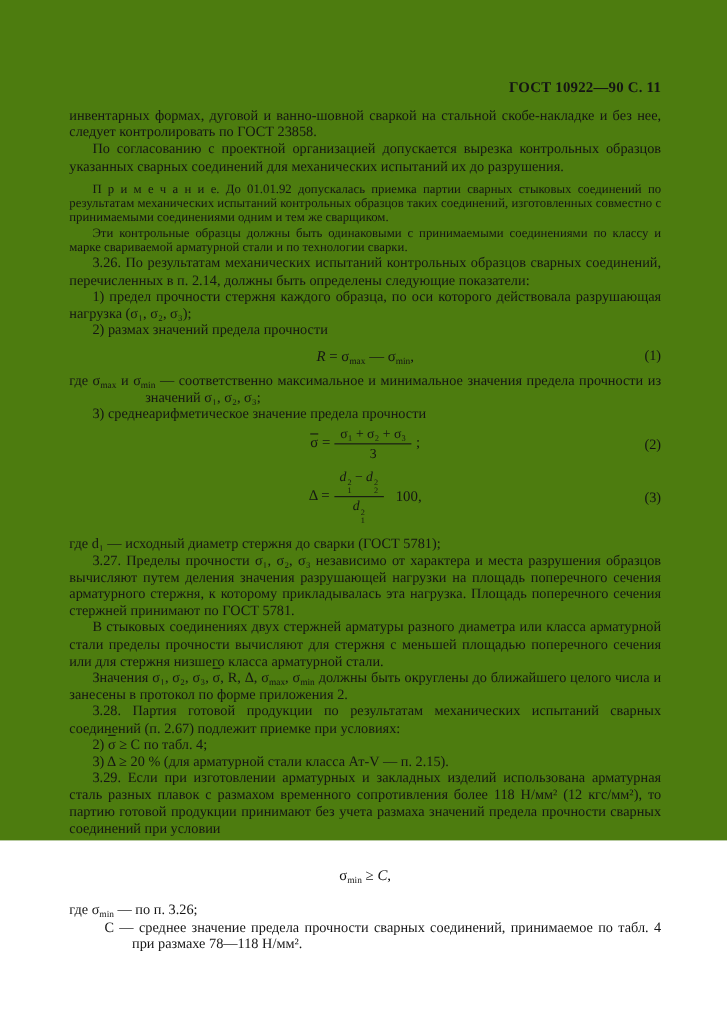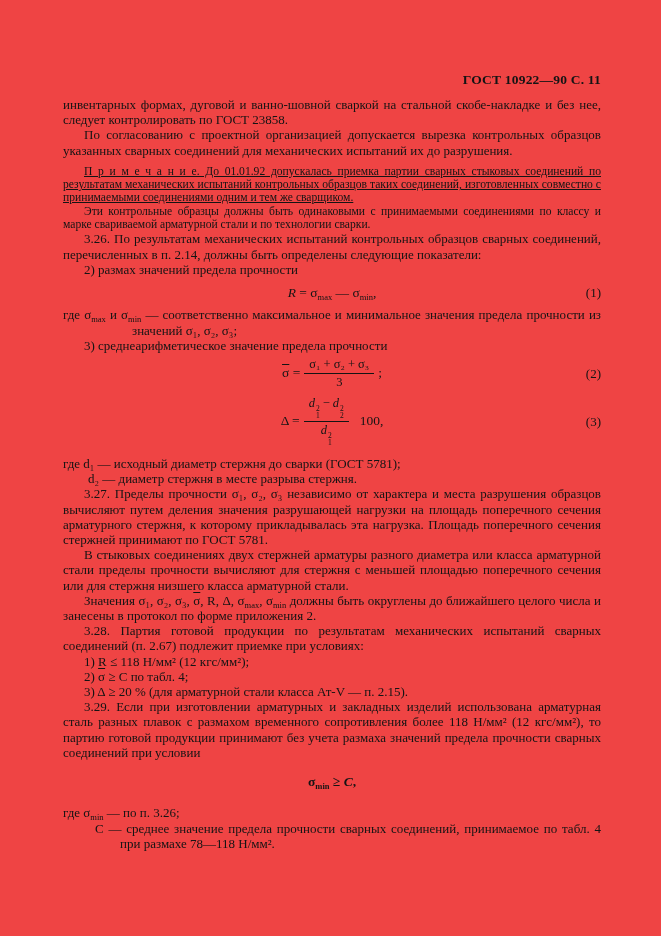--- a/index.html
+++ b/index.html
@@ -1,49 +1,49 @@
 <!DOCTYPE html>
 <html><head>
 <meta charset="utf-8">
 <style>
   html, body { margin:0; padding:0; }
   body {
     width:661px; height:936px; background:#ffffff; overflow:hidden;
     font-family:"Liberation Serif","DejaVu Serif",serif; color:#141414;
     -webkit-font-smoothing:antialiased;
   }
-  .page { position:relative; width:661px; height:936px; background:#ef4444; }
+  .page { position:relative; width:661px; height:764px; background:#4d7c0f; }
   .content { position:absolute; left:63px; top:72px; width:538px; }
 
   .header {
     text-align:right; font-weight:bold; font-size:13.5px; line-height:15px;
     margin:0 0 10px 0; letter-spacing:.2px;
   }
 
   p { margin:0; font-size:13px; line-height:15.2px; text-align:justify; }
   .ind { text-indent:21px; }
   .note { font-size:11.6px; line-height:13.3px; }
-  .mt7  { margin-top:7px;text-decoration:underline; }
+  .mt7  { margin-top:7px; }
   .mt12 { }
 
   sub { font-size:8.5px; line-height:0; vertical-align:-2.5px; }
   .obar { text-decoration:overline; }
   .it { font-style:italic; }
 
   .hang-sig { padding-left:69px; text-indent:-69px; }
   .hang-d2  { text-indent:25px; }
   .hang-c   { padding-left:57px; text-indent:-25px; }
 
   .formula {
     position:relative; text-align:center; font-size:13.5px; line-height:15px;
     margin:7px 0;
   }
   .formula.f2 { margin:5px 0 7px; }
   .formula.f3 { margin:8px 0 10px; }
-  .formula.f4 { margin:13px 0 16px;font-weight:bold; }
+  .formula.f4 { margin:27px 0 16px; }
   .fx { display:inline-block; vertical-align:middle; }
   .eqnum {
     position:absolute; right:0; top:50%; transform:translateY(-50%);
     font-size:13px;
   }
   .frac { display:inline-block; vertical-align:middle; text-align:center; margin:0 4px; }
   .frac .num { display:block; padding:0 5px 2px; border-bottom:1.2px solid #141414; font-size:12.5px; line-height:13px; }
   .frac .den { display:block; padding-top:2px; font-size:12.5px; line-height:13px; }
   .ss {
     display:inline-flex; flex-direction:column; align-items:flex-start;
@@ -60,20 +60,21 @@
 
     <div class="header">ГОСТ 10922—90 С. 11</div>
 
     <p>инвентарных формах, дуговой и ванно-шовной сваркой на стальной скобе-накладке и без нее, следует контролировать по ГОСТ 23858.</p>
     <p class="ind">По согласованию с проектной организацией допускается вырезка контрольных образцов указанных сварных соединений для механических испытаний их до разрушения.</p>
 
     <p class="note ind mt7">П р и м е ч а н и е. До 01.01.92 допускалась приемка партии сварных стыковых соединений по результатам механических испытаний контрольных образцов таких соединений, изготовленных совместно с принимаемыми соединениями одним и тем же сварщиком.</p>
     <p class="note ind">Эти контрольные образцы должны быть одинаковыми с принимаемыми соединениями по классу и марке свариваемой арматурной стали и по технологии сварки.</p>
 
     <p class="ind mt12">3.26. По результатам механических испытаний контрольных образцов сварных соединений, перечисленных в п. 2.14, должны быть определены следующие показатели:</p>
+    <p class="ind">1) предел прочности стержня каждого образца, по оси которого действовала разрушающая нагрузка (σ₁, σ₂, σ₃);</p>
     <p class="ind">2) размах значений предела прочности</p>
 
     <div class="formula">
       <span class="fx"><span class="it">R</span> <span>=</span> <span>σ</span><sub>max</sub> <span>—</span> <span>σ</span><sub>min</sub><span>,</span></span>
       <span class="eqnum">(1)</span>
     </div>
 
     <p class="hang-sig"><span>где σ</span><sub>max</sub><span> и σ</span><sub>min</sub><span> — соответственно  максимальное и минимальное значения предела прочности из значений σ₁, σ₂, σ₃;</span></p>
 
     <p class="ind">3) среднеарифметическое значение предела прочности</p>
@@ -92,29 +93,27 @@
                 <span>2</span>
                 <span>2</span>
               </span></span><span class="den"><span class="it">d</span><span class="ss">
                 <span>2</span>
                 <span>1</span>
               </span></span></span><span class="factor">100,</span></span>
       <span class="eqnum">(3)</span>
     </div>
 
     <p>где d₁ — исходный диаметр стержня до сварки (ГОСТ 5781);</p>
-    <p class="hang-d2">d₂ — диаметр стержня в месте разрыва стержня.</p>
 
     <p class="ind">3.27. Пределы прочности σ₁, σ₂, σ₃ независимо от характера и места разрушения образцов вычисляют путем деления значения разрушающей нагрузки на площадь поперечного сечения арматурного стержня, к которому прикладывалась эта нагрузка. Площадь поперечного сечения стержней принимают по ГОСТ 5781.</p>
     <p class="ind">В стыковых соединениях двух стержней арматуры разного диаметра или класса арматурной стали пределы прочности вычисляют для стержня с меньшей площадью поперечного сечения или для стержня низшего класса арматурной стали.</p>
 
     <p class="ind"><span>Значения σ₁, σ₂, σ₃, </span><span class="obar">σ</span><span>, R, Δ, σ</span><sub>max</sub><span>, σ</span><sub>min</sub><span>  должны быть округлены до ближайшего целого числа и занесены в протокол по форме приложения 2.</span></p>
 
     <p class="ind">3.28. Партия готовой продукции по результатам механических испытаний сварных соединений (п. 2.67) подлежит приемке при условиях:</p>
-    <p class="ind">1) R ≤ 118 Н/мм² (12 кгс/мм²);</p>
     <p class="ind"><span>2) </span><span class="obar">σ</span><span> ≥ С по табл. 4;</span></p>
     <p class="ind">3) Δ ≥  20 % (для арматурной стали класса Ат-V — п. 2.15).</p>
 
     <p class="ind">3.29. Если при изготовлении арматурных и закладных изделий использована арматурная сталь разных плавок с размахом временного сопротивления более 118 Н/мм² (12 кгс/мм²), то партию готовой продукции принимают без учета размаха значений предела прочности сварных соединений при условии</p>
 
     <div class="formula f4">
       <span class="fx"><span>σ</span><sub>min</sub> <span>≥</span> <span class="it">С</span><span>,</span></span>
     </div>
 
     <p><span>где σ</span><sub>min</sub><span> — по п. 3.26;</span></p>

